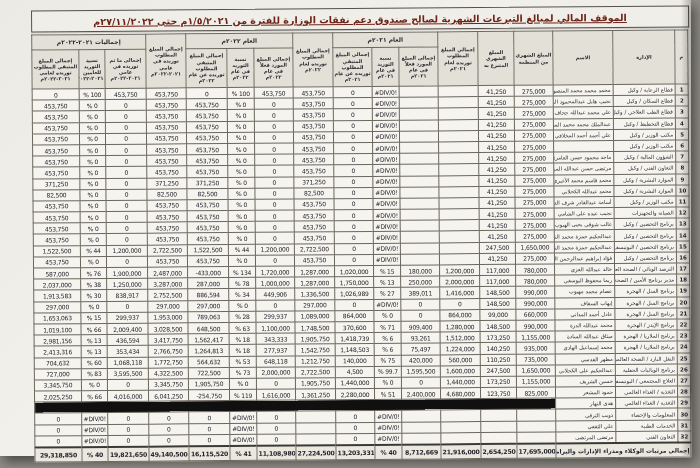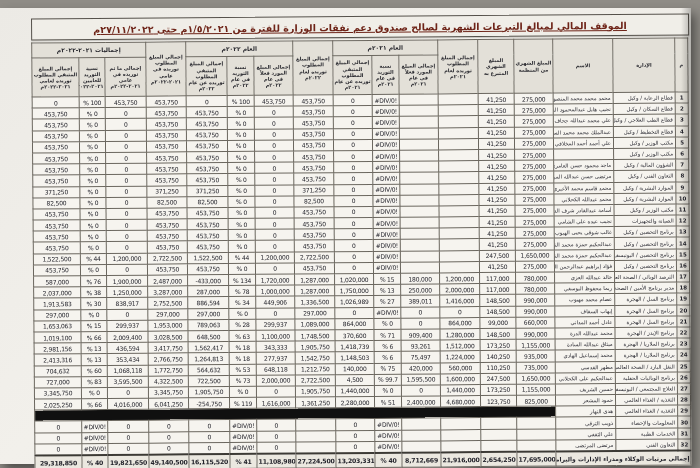--- a/index.html
+++ b/index.html
@@ -3,21 +3,21 @@
 <meta charset="utf-8">
 <style>
   html,body{margin:0;padding:0;}
   body{
     width:700px;height:468px;overflow:hidden;
     background:#8f8c86;
     font-family:"DejaVu Sans",sans-serif;
     position:relative;
   }
   .paper{
-    position:absolute;left:0;top:8px;width:691px;height:456px;
+    position:absolute;left:0;top:0;width:691px;height:456px;
     background:linear-gradient(135deg,#eceae5 0%,#f2f0eb 40%,#e9e6e0 100%);
     box-shadow:4px 6px 10px rgba(0,0,0,.45);
   }
   .paper-edge-shadow{
     position:absolute;right:0;top:0;width:10px;height:100%;
     background:linear-gradient(to right, rgba(0,0,0,0), rgba(0,0,0,.25));
   }
   .doc{
     position:absolute;left:31px;top:8px;width:658px;
     transform:rotate(-0.45deg);transform-origin:50% 0;

